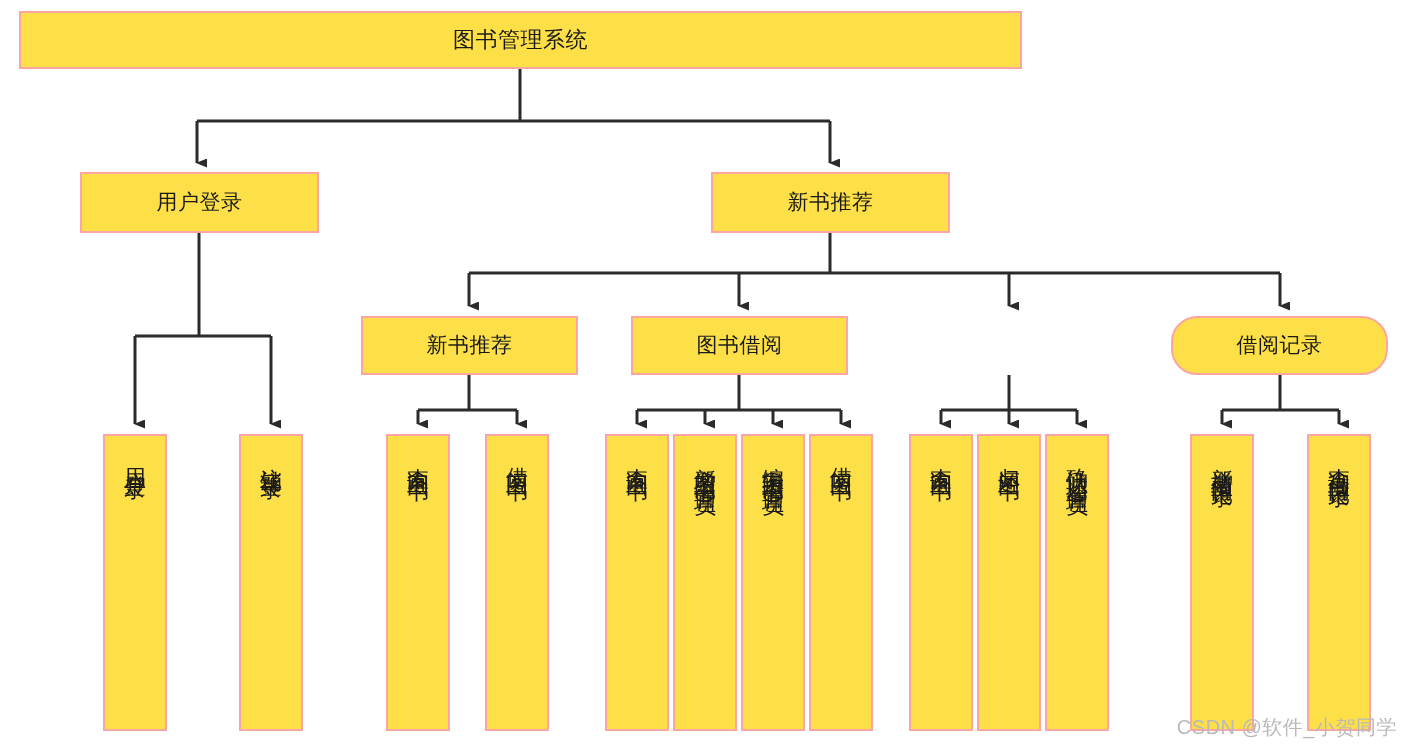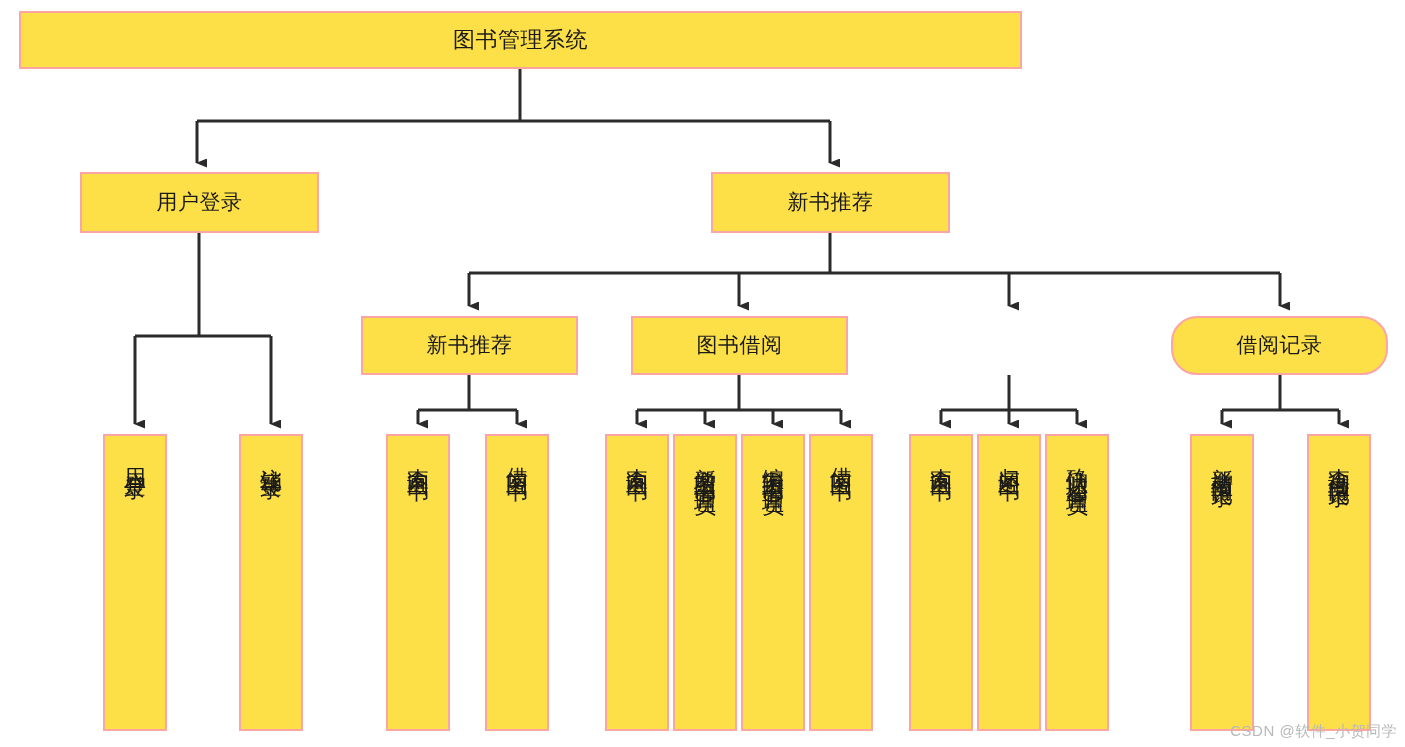--- a/index.html
+++ b/index.html
@@ -62,21 +62,21 @@
     text-orientation: upright;
     font-size: 22px;
     letter-spacing: 4px;
     line-height: 1;
     white-space: nowrap;
   }
   .watermark {
     position: absolute;
     right: 8px;
     bottom: 6px;
-    font-size: 15px;
+    font-size: 20px;
     color: #b9b9b9;
     letter-spacing: 0.5px;
     white-space: nowrap;
     z-index: 3;
     font-family: "Liberation Sans", "DejaVu Sans", sans-serif;
   }
 </style>
 </head>
 <body>
 

